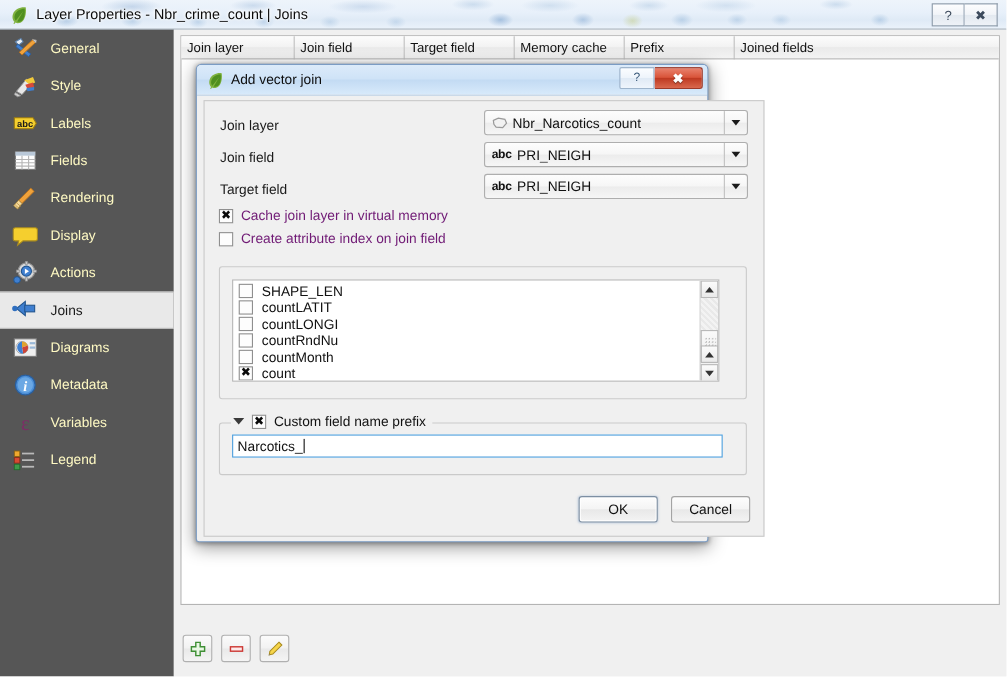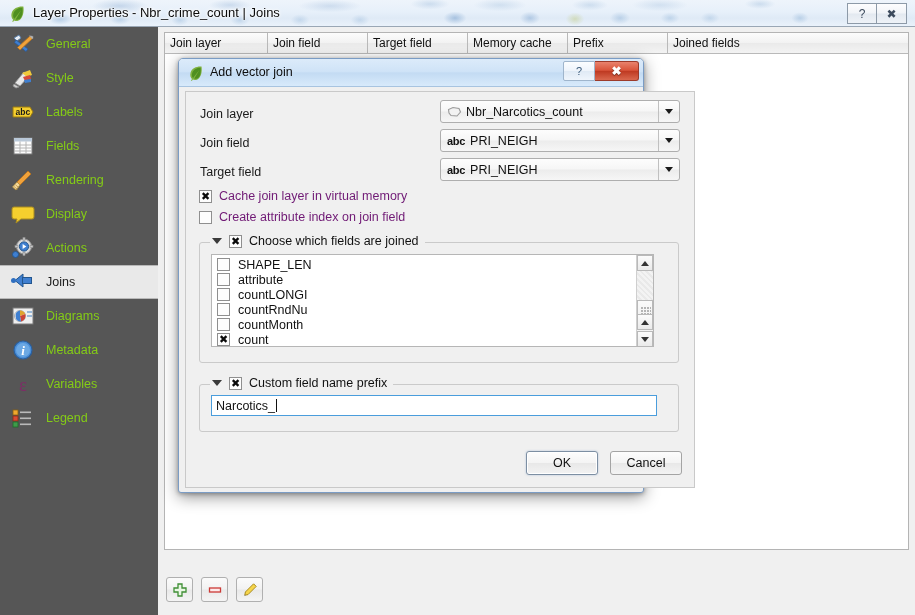--- a/index.html
+++ b/index.html
@@ -78,21 +78,21 @@
   .sidebar {
     position: absolute; left: 0; top: 27px; width: 158px; height: 588px;
     background: #565656;
     overflow: hidden;
   }
   .side-item {
     position: relative;
     height: 34px;
     display: flex; align-items: center;
     padding-left: 10px;
-    color: #84cc16;
+    color: #fef9c3;
     font-size: 12.5px;
     cursor: pointer;
   }
   .side-item.selected {
     background: #e9e9e9;
     color: #1a1a1a;
     border-top: 1px solid #b8b8b8;
     border-bottom: 1px solid #b8b8b8;
   }
   .side-ico {
@@ -600,35 +600,30 @@
       <div class="chkrow" style="top:97px;">
         <span class="cbx on"></span>
         <span>Cache join layer in virtual memory</span>
       </div>
       <div class="chkrow" style="top:118px;">
         <span class="cbx off"></span>
         <span>Create attribute index on join field</span>
       </div>
 
       <div class="group" style="left:13px; top:150px; width:480px; height:121px;">
-        <div class="group-title">
-          <span class="tri"></span>
-          <span class="cbx on"></span>
-          <span>Choose which fields are joined</span>
-        </div>
 
         <div class="fieldlist">
           <div id="fieldItems" style="padding-top:2px;">
               <div class="fl-item">
                 <span class="cbx off"></span>
                 <span>SHAPE_LEN</span>
               </div>
               <div class="fl-item">
                 <span class="cbx off"></span>
-                <span>attribute</span>
+                <span>countLATIT</span>
               </div>
               <div class="fl-item">
                 <span class="cbx off"></span>
                 <span>countLONGI</span>
               </div>
               <div class="fl-item">
                 <span class="cbx off"></span>
                 <span>countRndNu</span>
               </div>
               <div class="fl-item">

